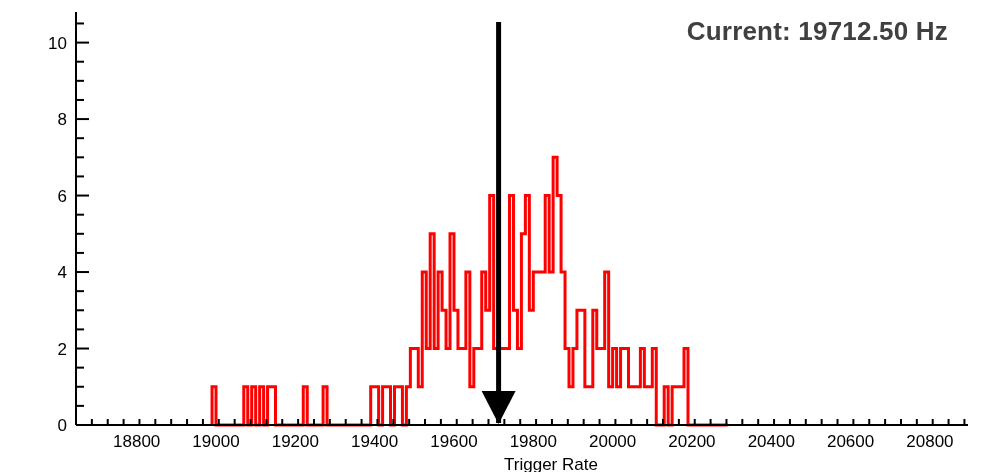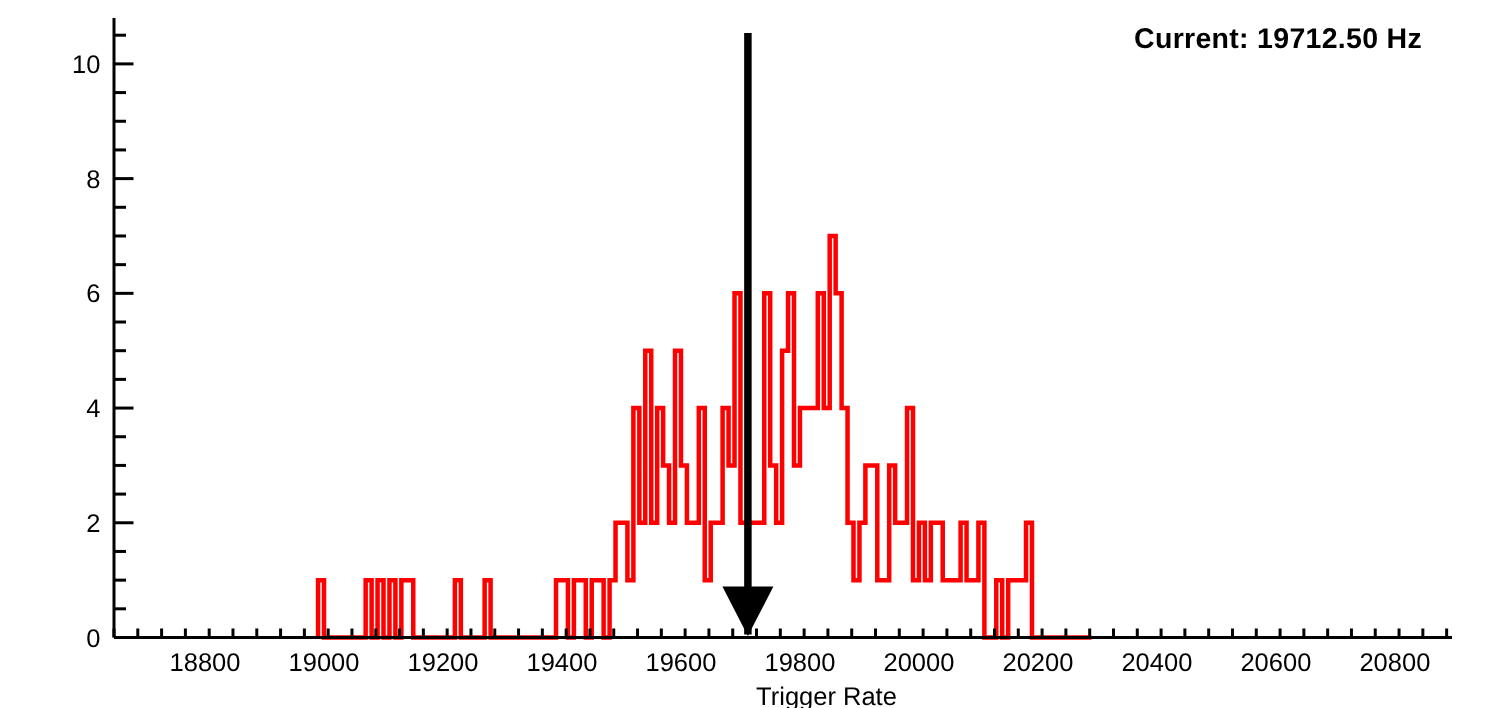--- a/index.html
+++ b/index.html
@@ -33,23 +33,23 @@
   .axis-title {
     font-family: "Liberation Sans", sans-serif;
     font-size: 17px;
     fill: #000000;
   }
   #stat-label {
     position: absolute;
     right: 48px;
     top: 16px;
     font-family: "Liberation Sans", sans-serif;
-    font-size: 19px;
+    font-size: 26px;
     font-weight: bold;
-    color: #000000;
+    color: #404040;
     letter-spacing: 0.2px;
     white-space: nowrap;
   }
 </style>
 </head>
 <body>
 
 <div id="root">
   <svg id="plot-svg" viewBox="0 0 996 472" preserveAspectRatio="none">
       <path d="M 212.04 425.00 L 212.04 386.76 L 216.01 386.76 L 216.01 425.00 L 219.97 425.00 L 219.97 425.00 L 223.94 425.00 L 223.94 425.00 L 227.91 425.00 L 227.91 425.00 L 231.87 425.00 L 231.87 425.00 L 235.84 425.00 L 235.84 425.00 L 239.80 425.00 L 239.80 425.00 L 243.77 425.00 L 243.77 386.76 L 247.74 386.76 L 247.74 425.00 L 251.70 425.00 L 251.70 386.76 L 255.67 386.76 L 255.67 425.00 L 259.64 425.00 L 259.64 386.76 L 263.60 386.76 L 263.60 425.00 L 267.57 425.00 L 267.57 386.76 L 271.53 386.76 L 271.53 386.76 L 275.50 386.76 L 275.50 425.00 L 279.47 425.00 L 279.47 425.00 L 283.43 425.00 L 283.43 425.00 L 287.40 425.00 L 287.40 425.00 L 291.37 425.00 L 291.37 425.00 L 295.33 425.00 L 295.33 425.00 L 299.30 425.00 L 299.30 425.00 L 303.26 425.00 L 303.26 386.76 L 307.23 386.76 L 307.23 425.00 L 311.20 425.00 L 311.20 425.00 L 315.16 425.00 L 315.16 425.00 L 319.13 425.00 L 319.13 425.00 L 323.09 425.00 L 323.09 386.76 L 327.06 386.76 L 327.06 425.00 L 331.03 425.00 L 331.03 425.00 L 334.99 425.00 L 334.99 425.00 L 338.96 425.00 L 338.96 425.00 L 342.93 425.00 L 342.93 425.00 L 346.89 425.00 L 346.89 425.00 L 350.86 425.00 L 350.86 425.00 L 354.82 425.00 L 354.82 425.00 L 358.79 425.00 L 358.79 425.00 L 362.76 425.00 L 362.76 425.00 L 366.72 425.00 L 366.72 425.00 L 370.69 425.00 L 370.69 386.76 L 374.66 386.76 L 374.66 386.76 L 378.62 386.76 L 378.62 425.00 L 382.59 425.00 L 382.59 386.76 L 386.55 386.76 L 386.55 386.76 L 390.52 386.76 L 390.52 425.00 L 394.49 425.00 L 394.49 386.76 L 398.45 386.76 L 398.45 386.76 L 402.42 386.76 L 402.42 425.00 L 406.39 425.00 L 406.39 386.76 L 410.35 386.76 L 410.35 348.52 L 414.32 348.52 L 414.32 348.52 L 418.28 348.52 L 418.28 386.76 L 422.25 386.76 L 422.25 272.04 L 426.22 272.04 L 426.22 348.52 L 430.18 348.52 L 430.18 233.80 L 434.15 233.80 L 434.15 348.52 L 438.11 348.52 L 438.11 272.04 L 442.08 272.04 L 442.08 310.28 L 446.05 310.28 L 446.05 348.52 L 450.01 348.52 L 450.01 233.80 L 453.98 233.80 L 453.98 310.28 L 457.95 310.28 L 457.95 348.52 L 461.91 348.52 L 461.91 348.52 L 465.88 348.52 L 465.88 272.04 L 469.84 272.04 L 469.84 386.76 L 473.81 386.76 L 473.81 348.52 L 477.78 348.52 L 477.78 348.52 L 481.74 348.52 L 481.74 272.04 L 485.71 272.04 L 485.71 310.28 L 489.68 310.28 L 489.68 195.56 L 493.64 195.56 L 493.64 348.52 L 497.61 348.52 L 497.61 348.52 L 501.57 348.52 L 501.57 348.52 L 505.54 348.52 L 505.54 348.52 L 509.51 348.52 L 509.51 195.56 L 513.47 195.56 L 513.47 310.28 L 517.44 310.28 L 517.44 348.52 L 521.41 348.52 L 521.41 233.80 L 525.37 233.80 L 525.37 195.56 L 529.34 195.56 L 529.34 310.28 L 533.30 310.28 L 533.30 272.04 L 537.27 272.04 L 537.27 272.04 L 541.24 272.04 L 541.24 272.04 L 545.20 272.04 L 545.20 195.56 L 549.17 195.56 L 549.17 272.04 L 553.13 272.04 L 553.13 157.31 L 557.10 157.31 L 557.10 195.56 L 561.07 195.56 L 561.07 272.04 L 565.03 272.04 L 565.03 348.52 L 569.00 348.52 L 569.00 386.76 L 572.97 386.76 L 572.97 348.52 L 576.93 348.52 L 576.93 310.28 L 580.90 310.28 L 580.90 310.28 L 584.86 310.28 L 584.86 386.76 L 588.83 386.76 L 588.83 386.76 L 592.80 386.76 L 592.80 310.28 L 596.76 310.28 L 596.76 348.52 L 600.73 348.52 L 600.73 348.52 L 604.70 348.52 L 604.70 272.04 L 608.66 272.04 L 608.66 386.76 L 612.63 386.76 L 612.63 348.52 L 616.59 348.52 L 616.59 386.76 L 620.56 386.76 L 620.56 348.52 L 624.53 348.52 L 624.53 348.52 L 628.49 348.52 L 628.49 386.76 L 632.46 386.76 L 632.46 386.76 L 636.43 386.76 L 636.43 386.76 L 640.39 386.76 L 640.39 348.52 L 644.36 348.52 L 644.36 386.76 L 648.32 386.76 L 648.32 386.76 L 652.29 386.76 L 652.29 348.52 L 656.26 348.52 L 656.26 425.00 L 660.22 425.00 L 660.22 425.00 L 664.19 425.00 L 664.19 386.76 L 668.15 386.76 L 668.15 425.00 L 672.12 425.00 L 672.12 386.76 L 676.09 386.76 L 676.09 386.76 L 680.05 386.76 L 680.05 386.76 L 684.02 386.76 L 684.02 348.52 L 687.99 348.52 L 687.99 425.00 L 691.95 425.00 L 691.95 425.00 L 695.92 425.00 L 695.92 425.00 L 699.88 425.00 L 699.88 425.00 L 703.85 425.00 L 703.85 425.00 L 707.82 425.00 L 707.82 425.00 L 711.78 425.00 L 711.78 425.00 L 715.75 425.00 L 715.75 425.00 L 719.72 425.00 L 719.72 425.00 L 723.68 425.00 L 723.68 425.00 L 727.65 425.00 L 727.65 425.00" fill="none" stroke="#ff0000" stroke-width="3" stroke-linejoin="miter" stroke-linecap="butt"></path>

